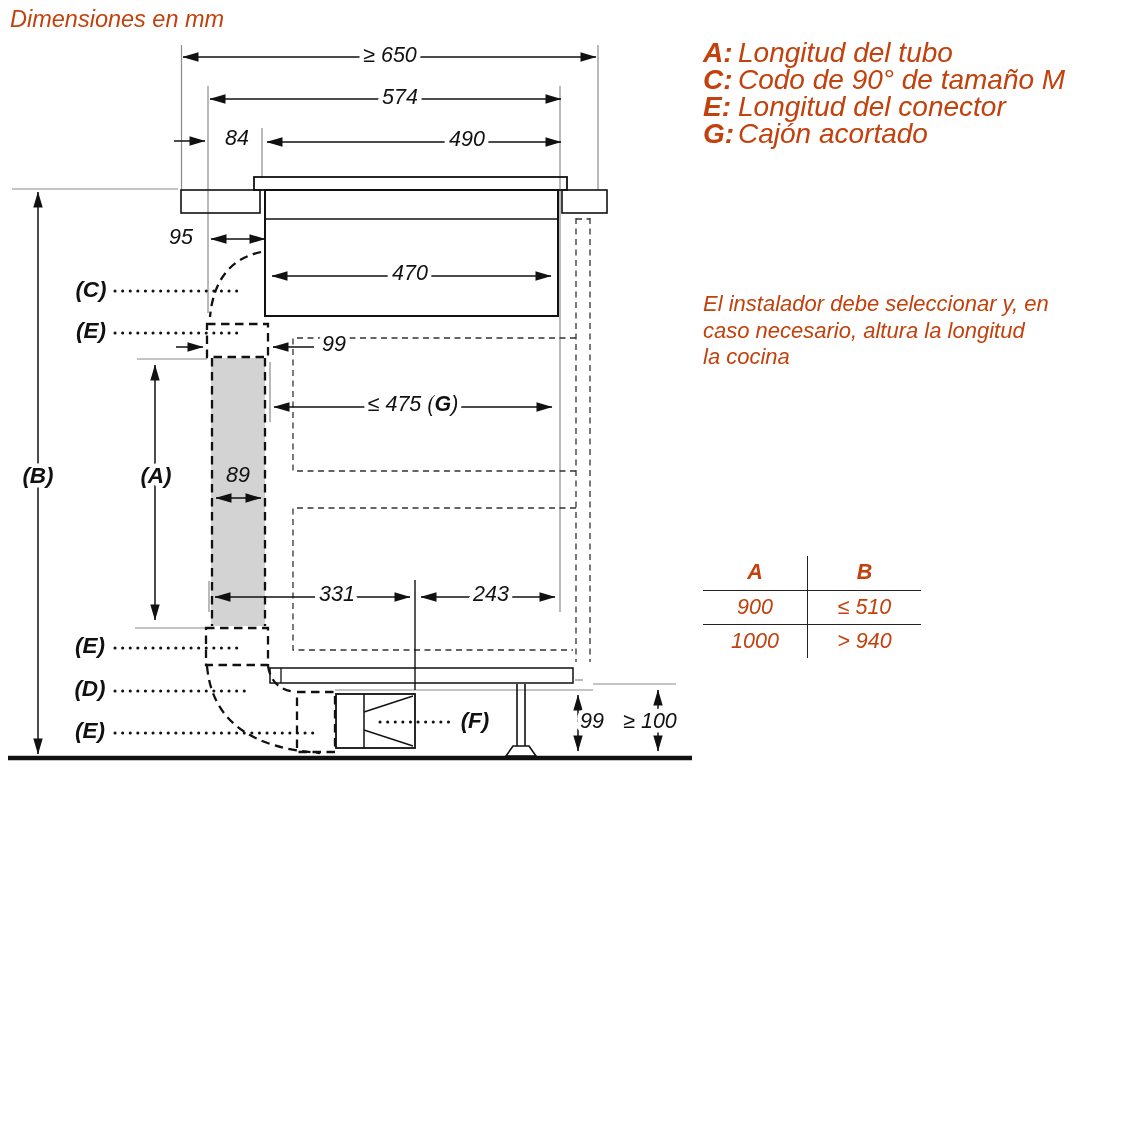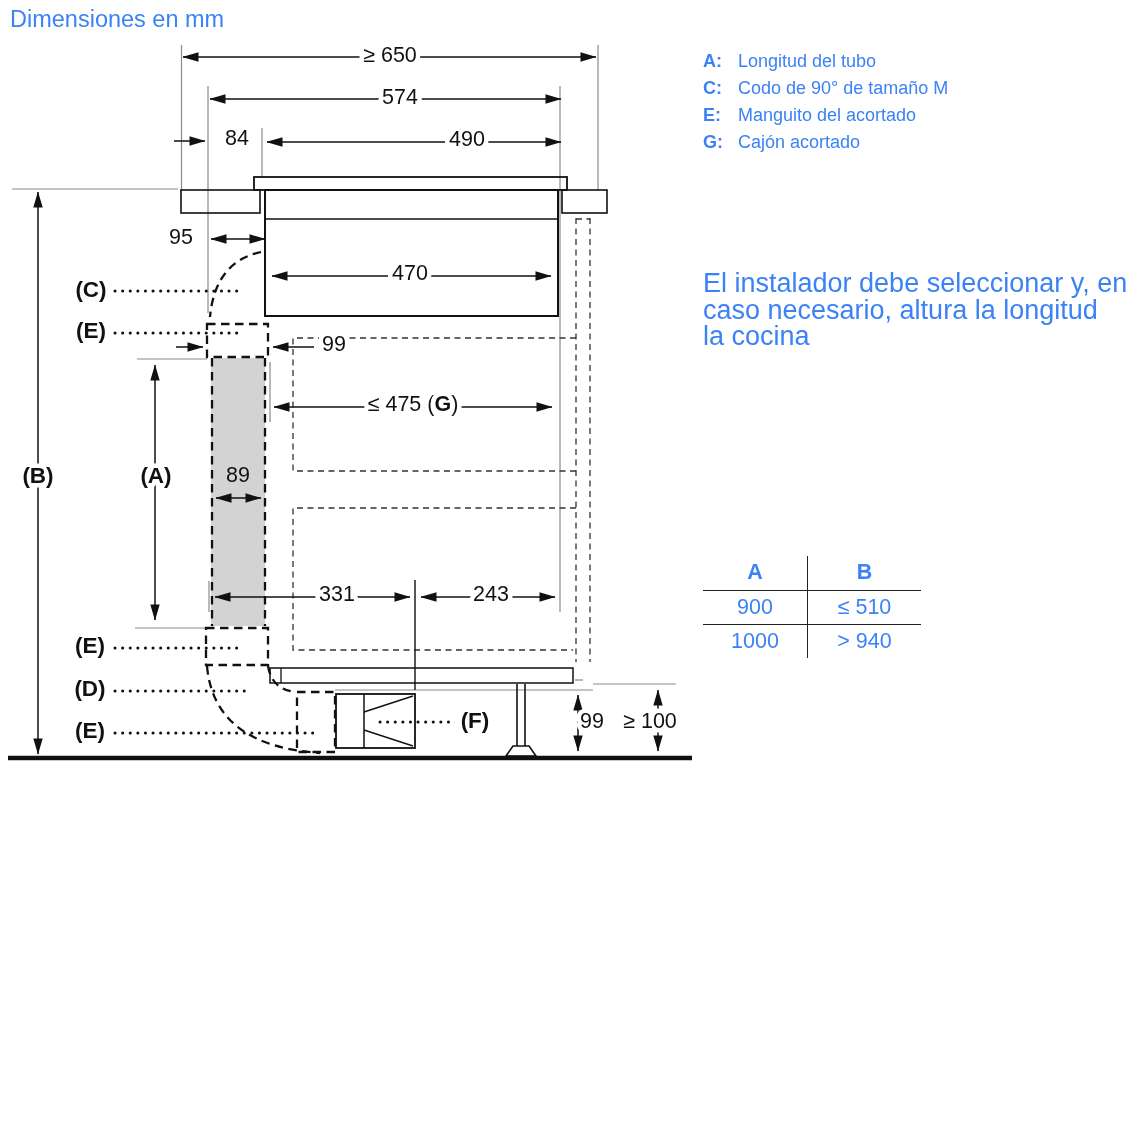--- a/index.html
+++ b/index.html
@@ -1,21 +1,21 @@
 <!DOCTYPE html>
 <html><head>
 <meta charset="utf-8">
 <style>
   html,body{margin:0;padding:0;background:#fff;}
   .page{position:relative;width:1140px;height:1016px;background:#fff;overflow:hidden;
-        font-family:"Liberation Sans", sans-serif;color:#3b82f6;}
+        font-family:"Liberation Sans", sans-serif;color:#c2410c;font-style:italic;}
   .title{position:absolute;left:10px;top:6px;font-size:23.5px;}
-  .legend{position:absolute;left:703px;top:48px;font-size:18px;line-height:26.9px;}
+  .legend{position:absolute;left:703px;top:40px;font-size:28px;line-height:26.9px;}
   .lk{display:inline-block;width:35px;font-weight:bold;}
-  .note{position:absolute;left:703px;top:270px;font-size:27px;line-height:26.6px;}
+  .note{position:absolute;left:703px;top:291px;font-size:22px;line-height:26.6px;}
   .tbl{position:absolute;left:703px;top:556px;width:218px;font-size:21.5px;}
   .trow{display:flex;}
   .c1{width:104px;text-align:center;border-right:1.7px solid #222;}
   .c2{flex:1;text-align:center;}
   .th{font-weight:bold;}
   .th>div{height:34px;line-height:32px;}
   .r1>div,.r2>div{height:33px;line-height:33px;}
   .th>div,.r1>div{border-bottom:1.7px solid #222;}
   svg{position:absolute;left:0;top:0;}
   svg text{font-family:"Liberation Sans", sans-serif;fill:#111;}
@@ -159,21 +159,21 @@
     <text class="lbl" x="91" y="332">(E)</text>
     <text class="lbl" x="90" y="647">(E)</text>
     <text class="lbl" x="90" y="690">(D)</text>
     <text class="lbl" x="90" y="732">(E)</text>
     <text class="lbl halo" x="475" y="722">(F)</text>
   </svg>
 
   <div class="legend">
     <div class="legend-item"><span class="lk">A:</span><span>Longitud del tubo</span></div>
     <div class="legend-item"><span class="lk">C:</span><span>Codo de 90° de tamaño M</span></div>
-    <div class="legend-item"><span class="lk">E:</span><span>Manguito del acortado</span></div>
+    <div class="legend-item"><span class="lk">E:</span><span>Longitud del conector</span></div>
     <div class="legend-item"><span class="lk">G:</span><span>Cajón acortado</span></div>
   </div>
 
   <div class="note">
     <div>El instalador debe seleccionar y, en</div>
     <div>caso necesario, altura la longitud</div>
     <div>la cocina</div>
   </div>
 
   <div class="tbl">

